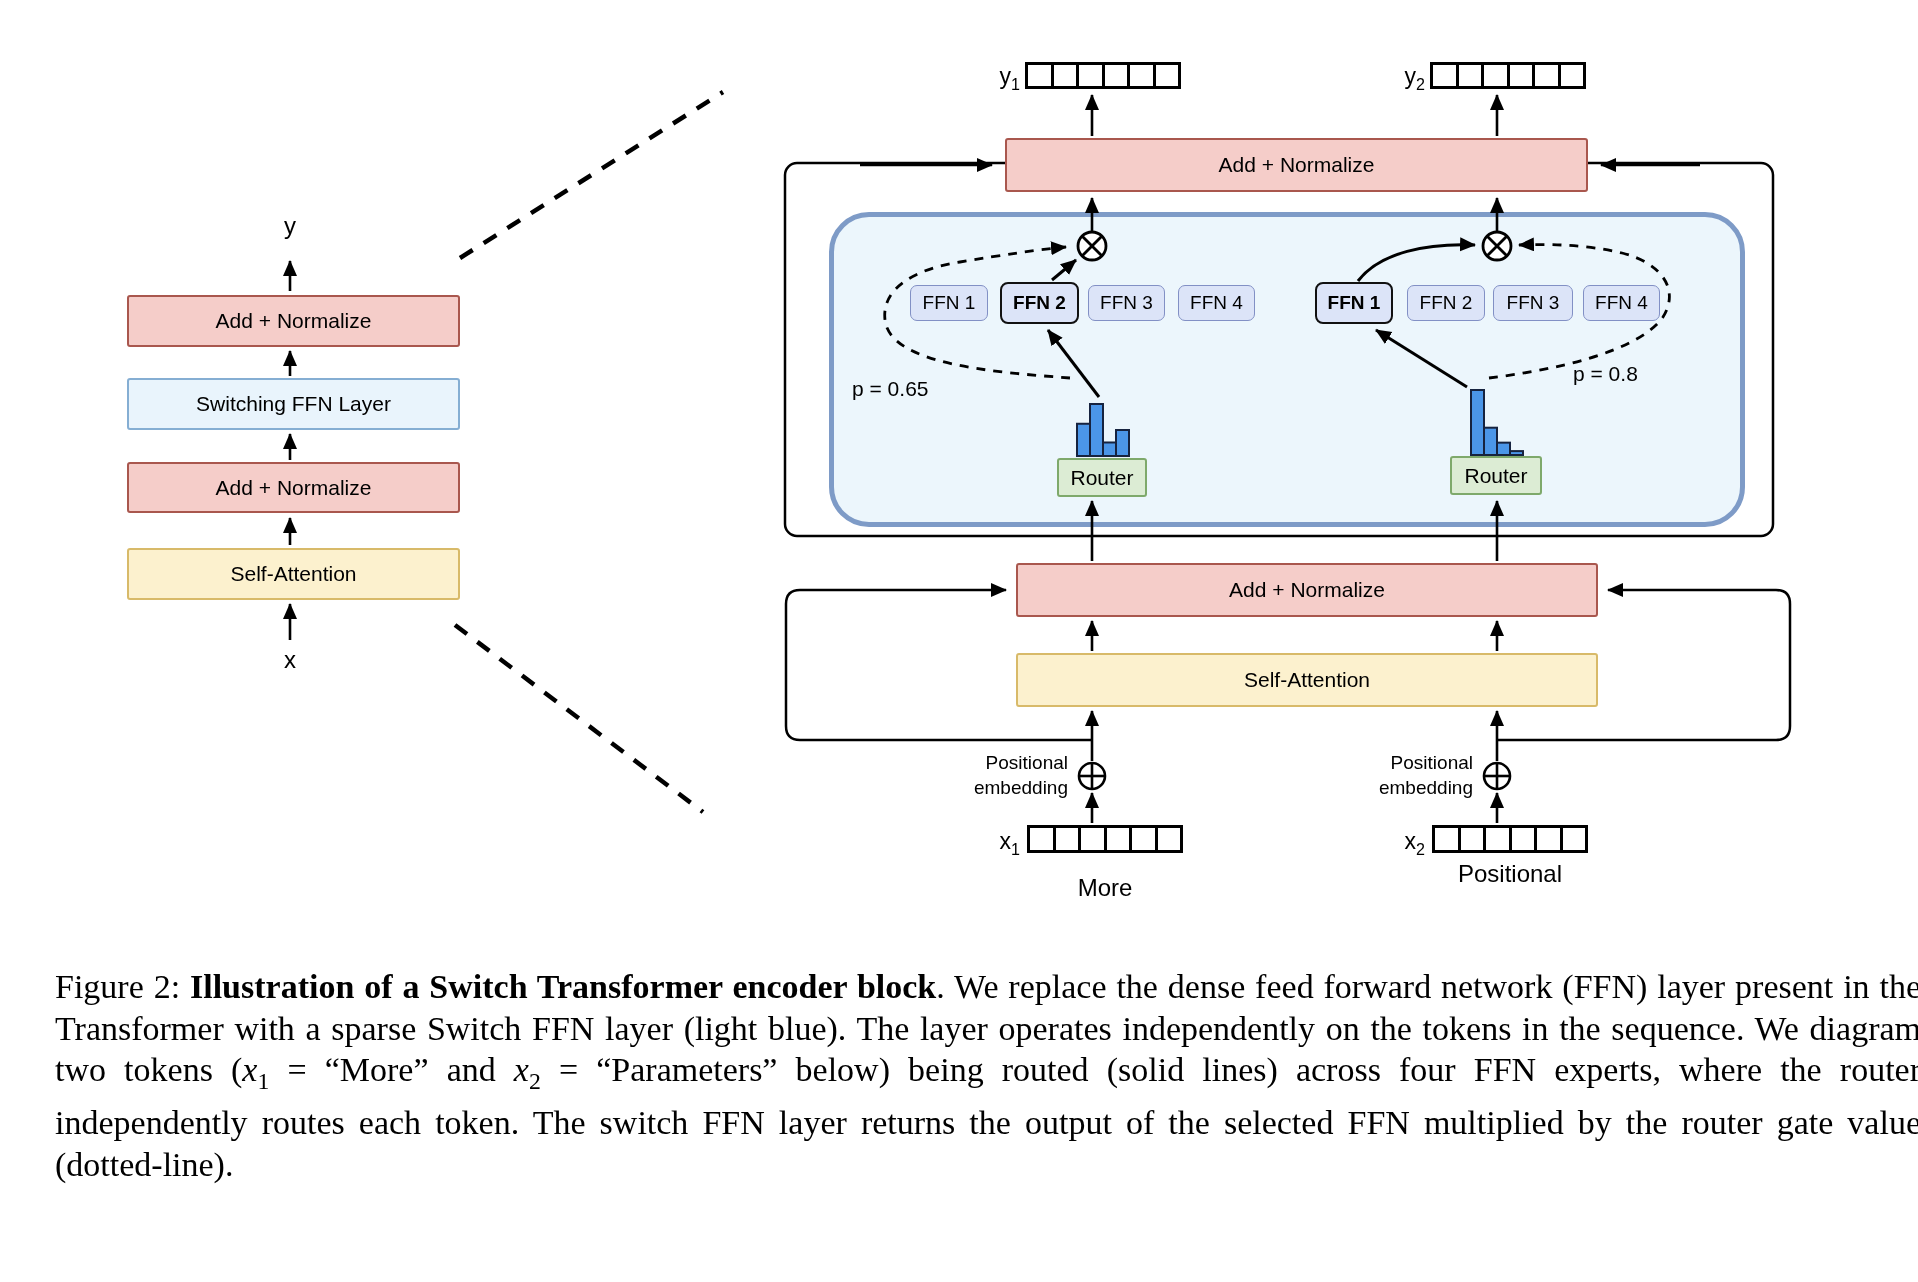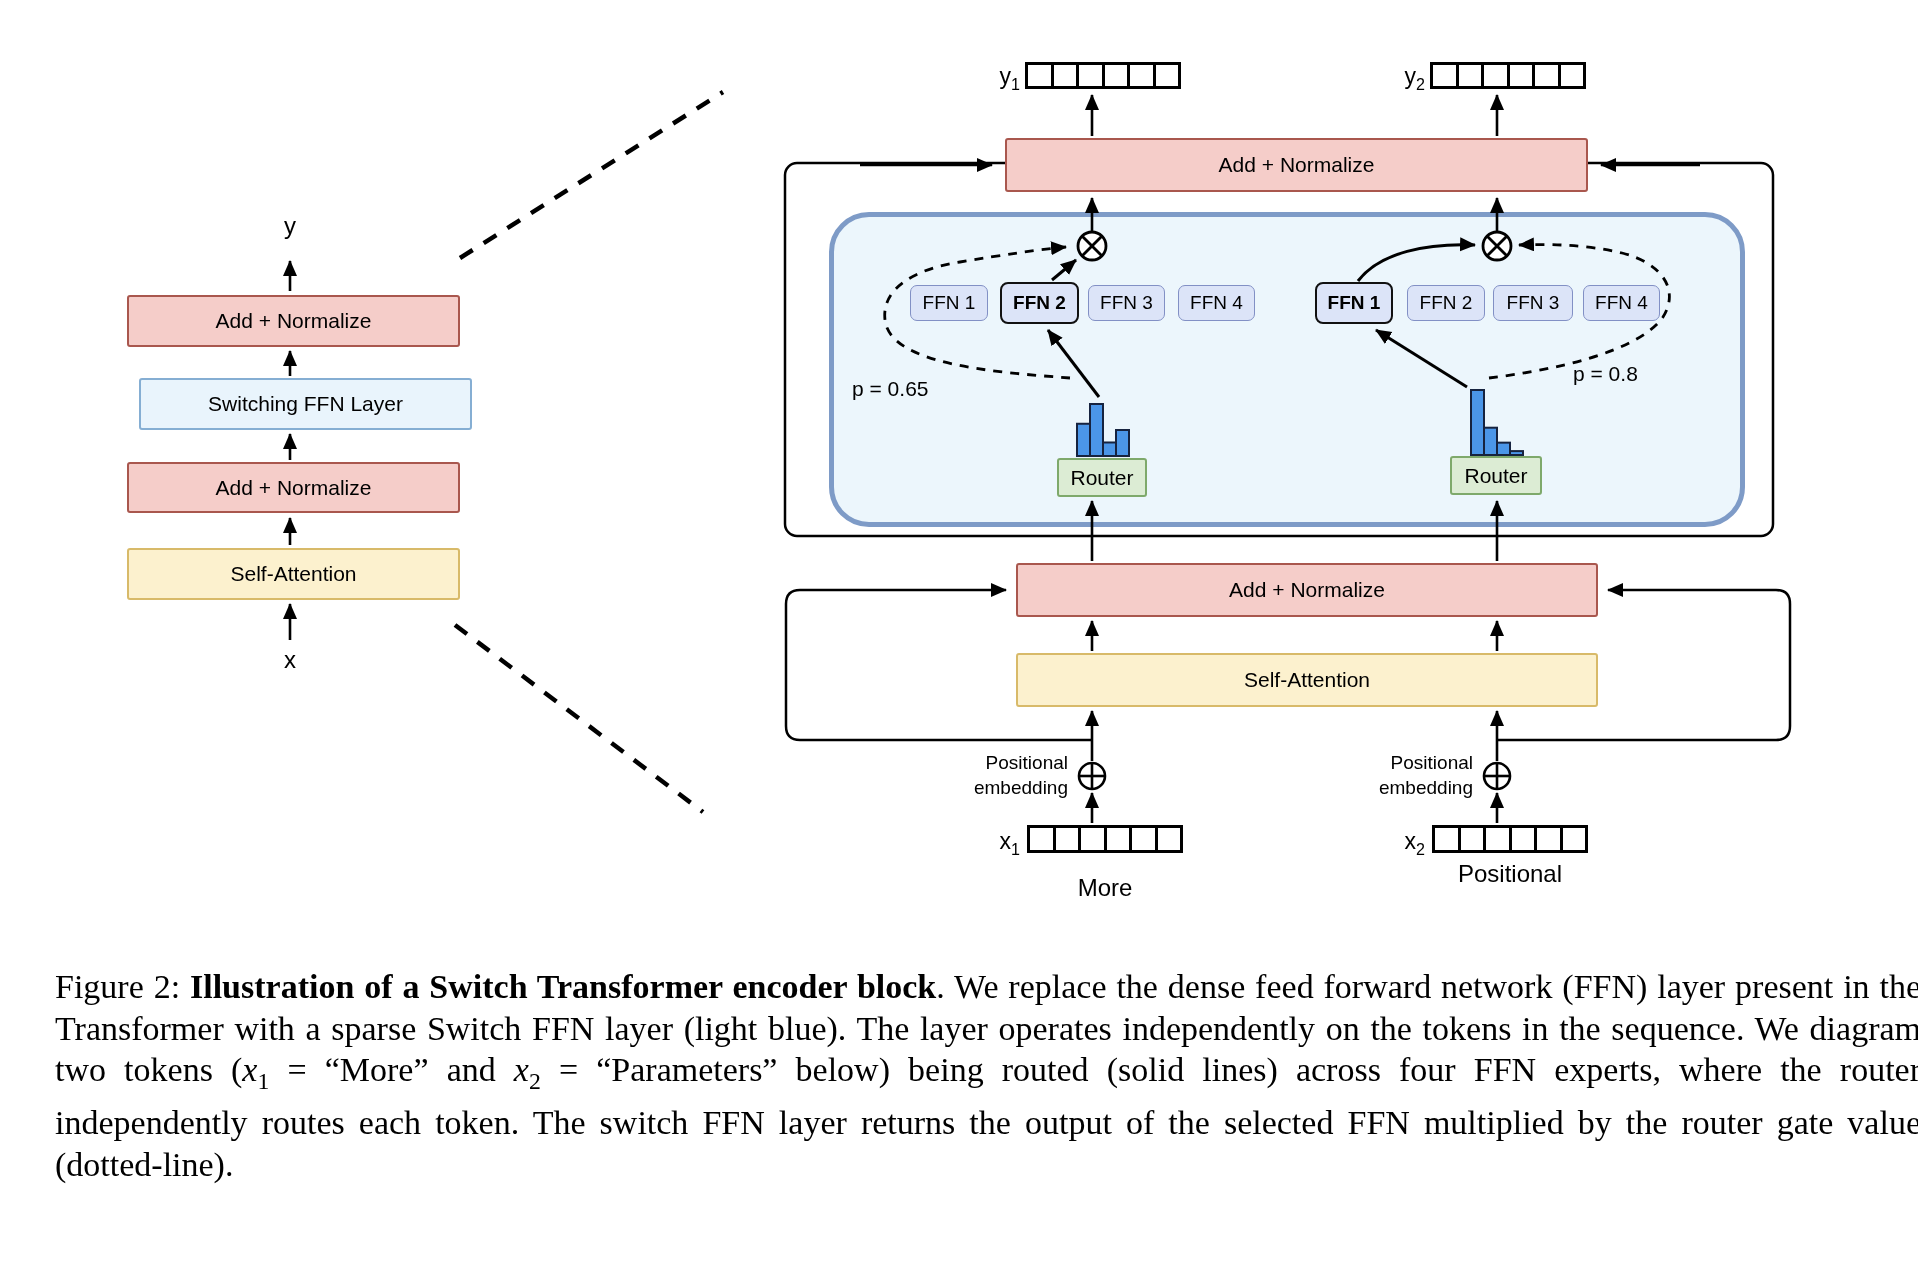--- a/index.html
+++ b/index.html
@@ -32,21 +32,21 @@
   #caption i{font-family:"Liberation Serif",serif;}
   #caption sub{font-size:70%;}
 </style>
 </head>
 <body>
 
 <div id="page" style="--box-red-fill: #f5cdc9; --box-red-border: #a9574e; --box-yellow-fill: #fcf1ce; --box-yellow-border: #d8ba69; --ffn-fill: #dce4f8; --ffn-border: #8290c5; --switch-fill: #e9f4fc; --switch-border: #85aed3; --container-fill: #ecf6fc; --container-border: #7e9bc7; --router-fill: #dcecd4; --router-border: #7ea96b;">
 
   <div class="xy" style="left:270px;top:212px;width:40px;">y</div>
   <div class="node red" style="left:127px;top:295px;width:333px;height:52px;">Add + Normalize</div>
-  <div class="node softblue" style="left:127px;top:378px;width:333px;height:52px;margin-left:12px;">Switching FFN Layer</div>
+  <div class="node softblue" style="left:127px;top:378px;width:333px;height:52px;">Switching FFN Layer</div>
   <div class="node red" style="left:127px;top:462px;width:333px;height:51px;">Add + Normalize</div>
   <div class="node yellow" style="left:127px;top:548px;width:333px;height:52px;">Self-Attention</div>
   <div class="xy" style="left:270px;top:646px;width:40px;">x</div>
 
   <div id="container"></div>
 
   <div class="varlab" style="left:950px;top:63px;width:70px;">
     <span>y</span><sub>1</sub></div>
   <div class="tokenbox" style="left:1025px;top:62px;width:156px;height:27px;">
     <span class="cell"></span>

